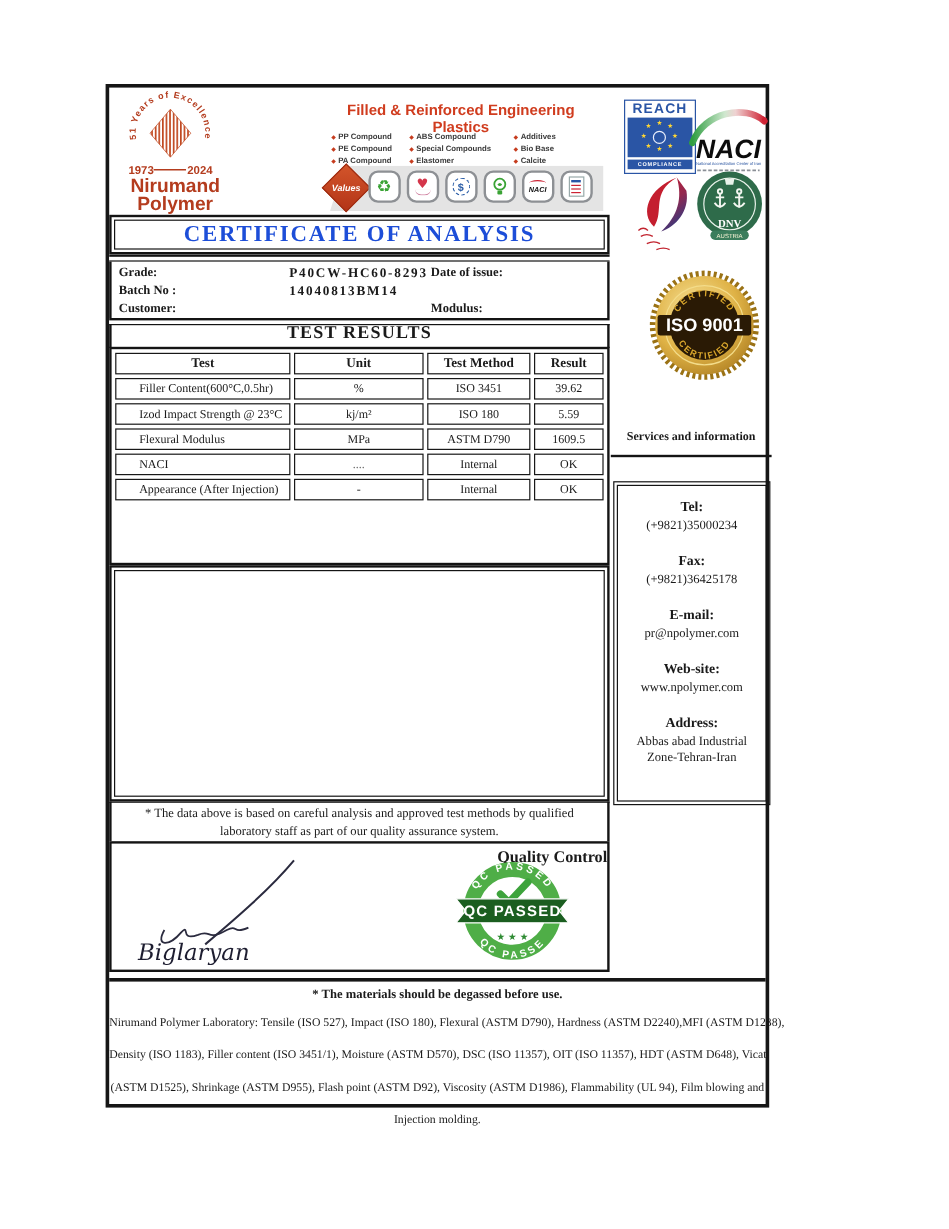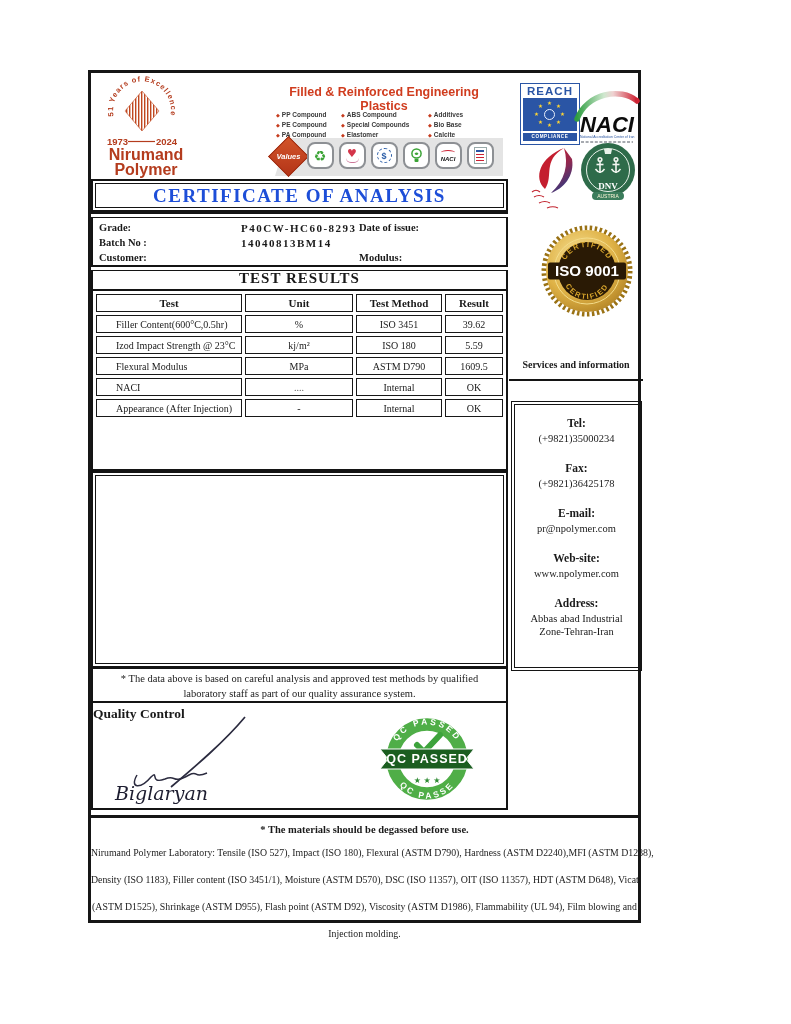--- a/index.html
+++ b/index.html
@@ -46,21 +46,21 @@
   .info-val { font: bold 11px "Liberation Serif", serif; letter-spacing: 1.5px; white-space: nowrap; }
   .sect-title { font: bold 15px "Liberation Serif", serif; letter-spacing: 1px; text-align: center; }
 
   table.results { border-collapse: separate; border-spacing: 3px; width: 100%; }
   table.results th, table.results td { border: 1.5px solid #181818; height: 18px; font-size: 10px; text-align: center; vertical-align: middle; padding: 0 2px; }
   table.results th { font: bold 11px "Liberation Serif", serif; }
   table.results td.tname { text-align: left; padding-left: 19px; }
   col.c1 { width: 146px; } col.c2 { width: 108px; } col.c3 { width: 86px; } col.c4 { width: 58px; }
 
   .note-box { font-size: 10.5px; text-align: center; line-height: 15px; padding: 2px 6px 0; }
-  .qc-title { font: bold 13.5px "Liberation Serif", serif; text-align: left; margin-top: 3px; }
+  .qc-title { font: bold 13.5px "Liberation Serif", serif; text-align: right; margin-top: 3px; }
 
   
   .services { font: bold 10px "Liberation Serif", serif; text-align: center; }
   .contact { border: 4px double #141414; text-align: center; }
   .c-label { font: bold 11.5px "Liberation Serif", serif; margin-top: 17px; }
   .c-label.first { margin-top: 12px; }
   .c-value { font-size: 10.5px; margin-top: 3px; line-height: 13px; padding: 0 5px; }
 
   
   .bottom { border-top: 3px solid #161616; }

